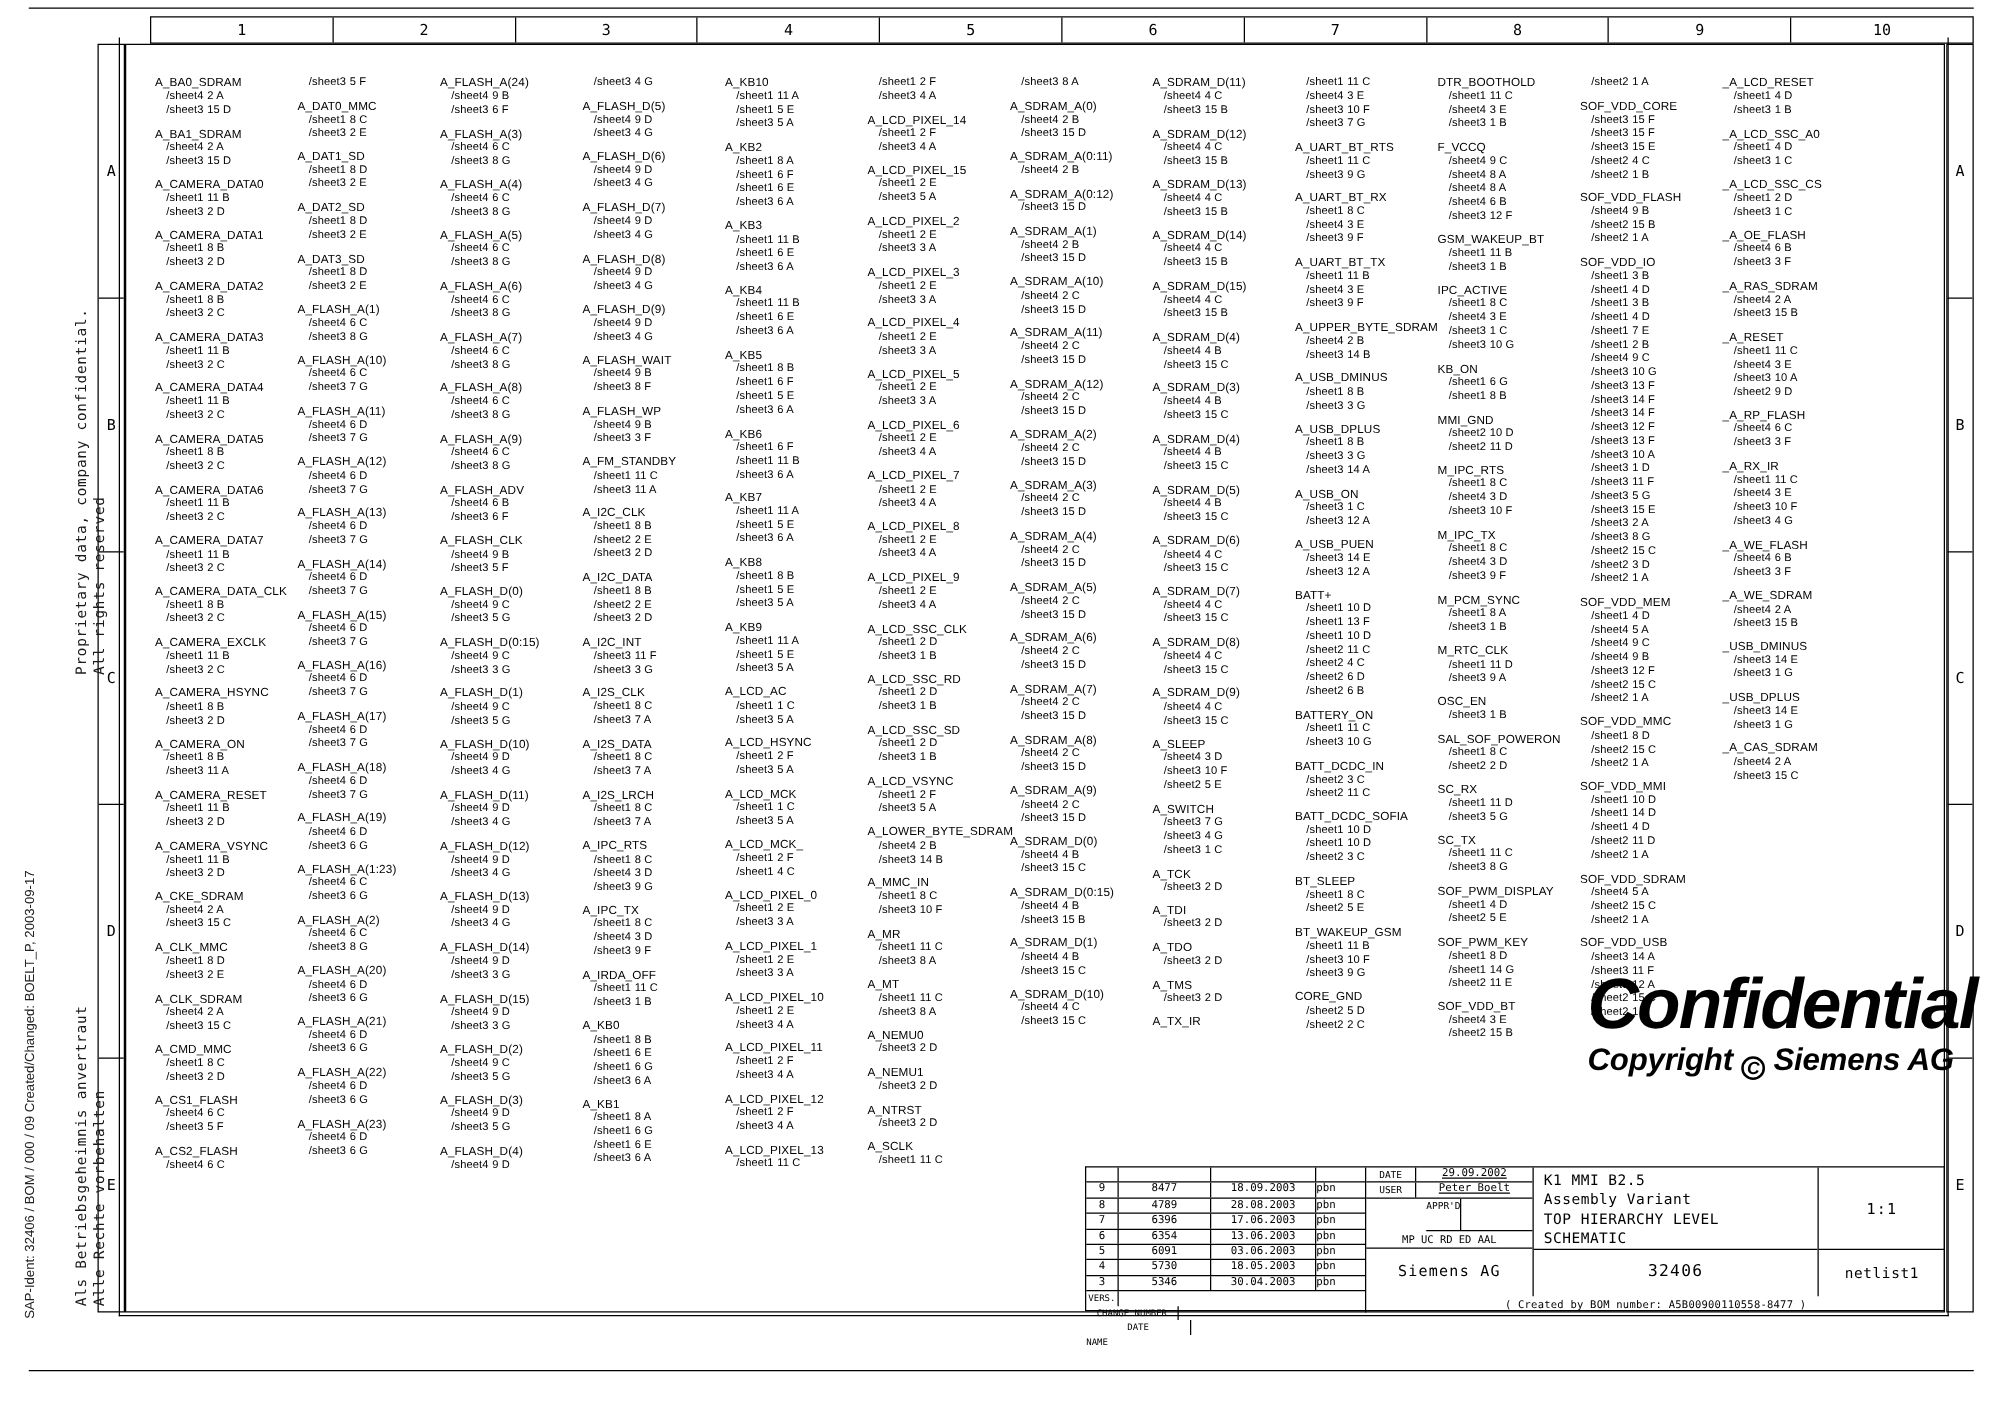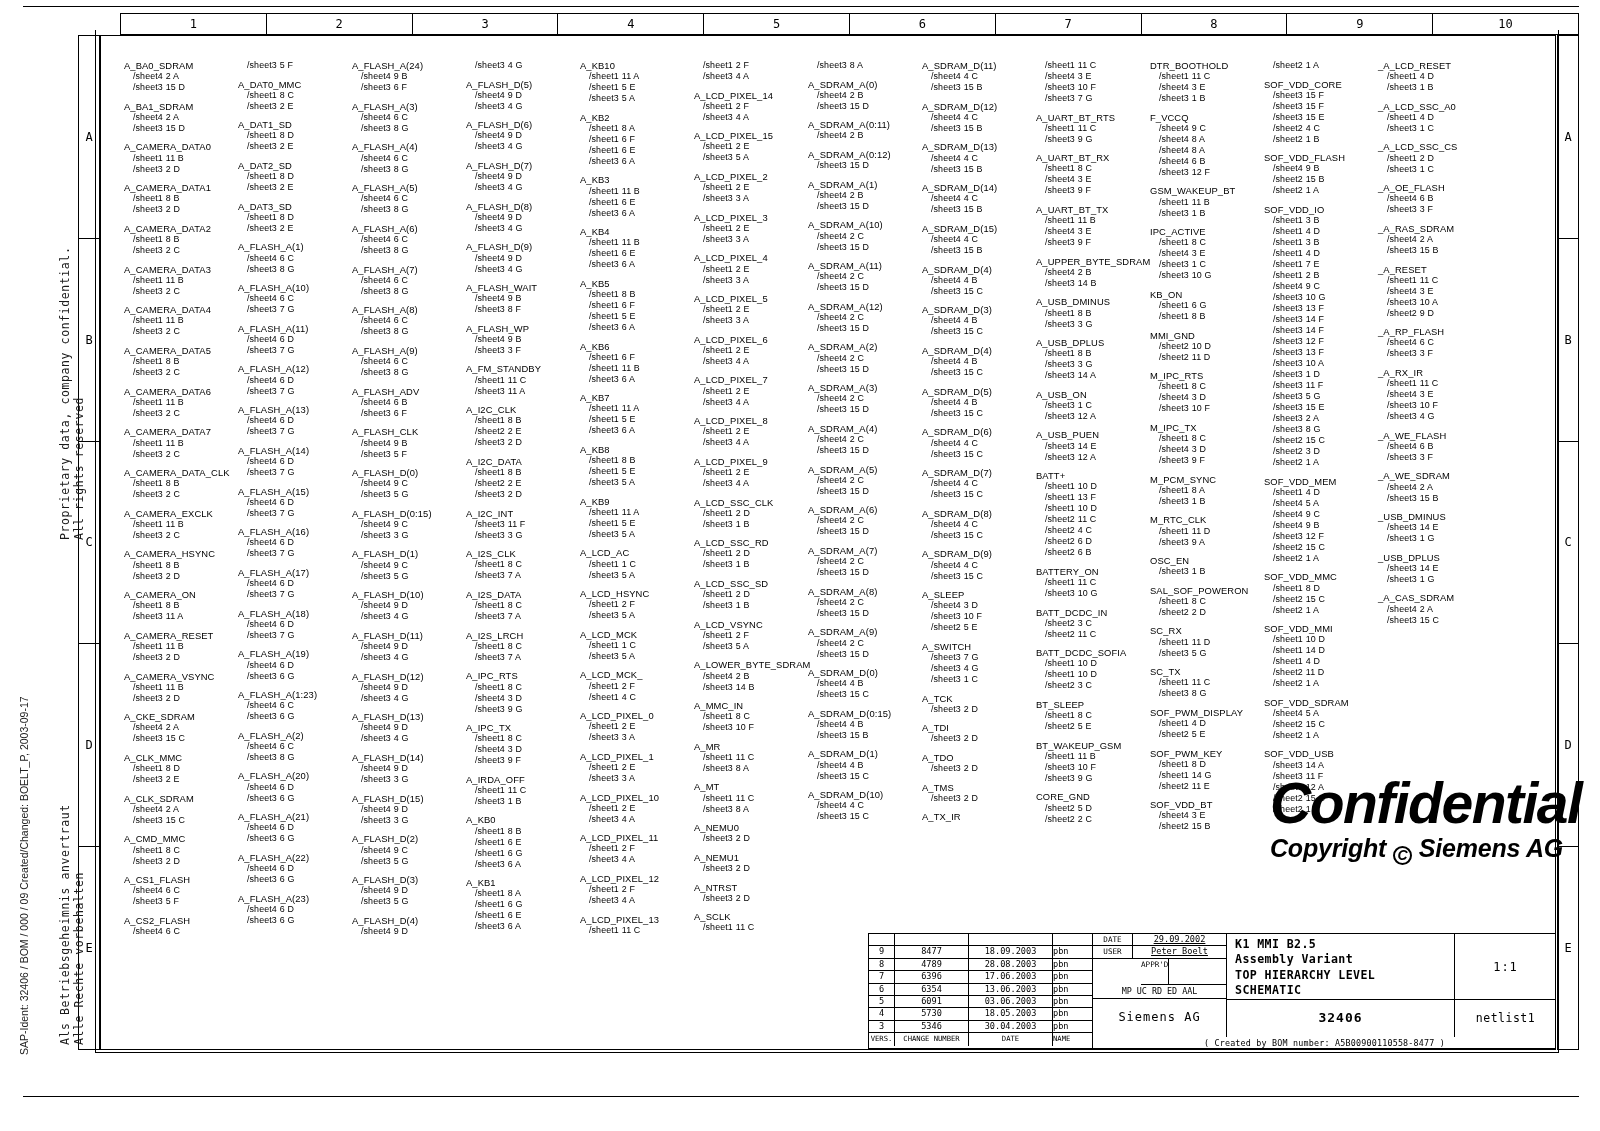--- a/index.html
+++ b/index.html
@@ -226,21 +226,21 @@
     height: 12.4px;
     border-bottom: 1px solid #000;
     font-size: 8.6px;
     line-height: 11.5px;
   }
   .tb-rev-row:last-child { border-bottom: none; height: 13px; }
   .tb-rev-row .c1 { width: 26px; border-right:1px solid #000; text-align:center; }
   .tb-rev-row .c2 { width: 74px; border-right:1px solid #000; text-align:center; }
   .tb-rev-row .c3 { width: 84px; border-right:1px solid #000; text-align:center; }
   .tb-rev-row .c4 { width: 39px; text-align:left; }
-  .tb-rev-row.hdr { font-size: 7.2px; }
+  .tb-rev-row.hdr { font-size: 7.2px; flex-direction: column; }
 
   .tb-mid {
     position: absolute; left: 224px; top: 0;
     width: 134px; height: 103px;
     border-right: 1px solid #000;
   }
   .tb-mid-row {
     display: flex;
     height: 12.4px;
     border-bottom: 1px solid #000;
@@ -256,21 +256,20 @@
   }
   .tb-mid-sie {
     height: 36px; text-align:center; font-size: 12px;
     line-height: 36px; letter-spacing: 1px;
   }
 
   .tb-title {
     position: absolute; left: 358px; top: 0;
     width: 228px; height: 103px;
     border-right: 1px solid #000;
-    font-weight: bold;
   }
   .tb-title-lines {
     height: 66px;
     border-bottom: 1px solid #000;
     padding: 3px 0 0 8px;
     font-size: 11.6px;
     line-height: 15.4px;
     letter-spacing: 0.4px;
   }
   .tb-title-num {

